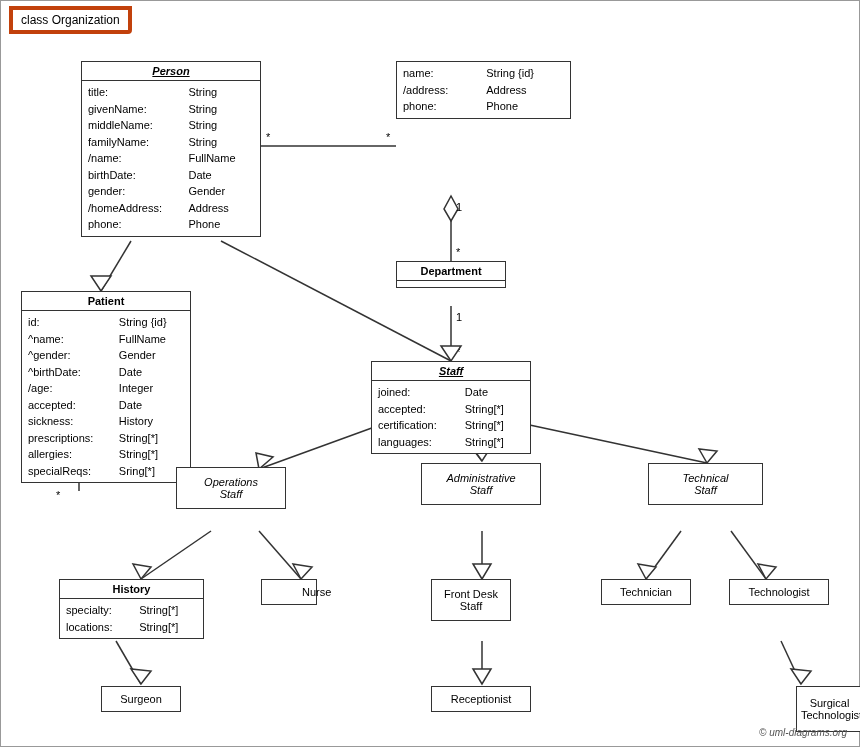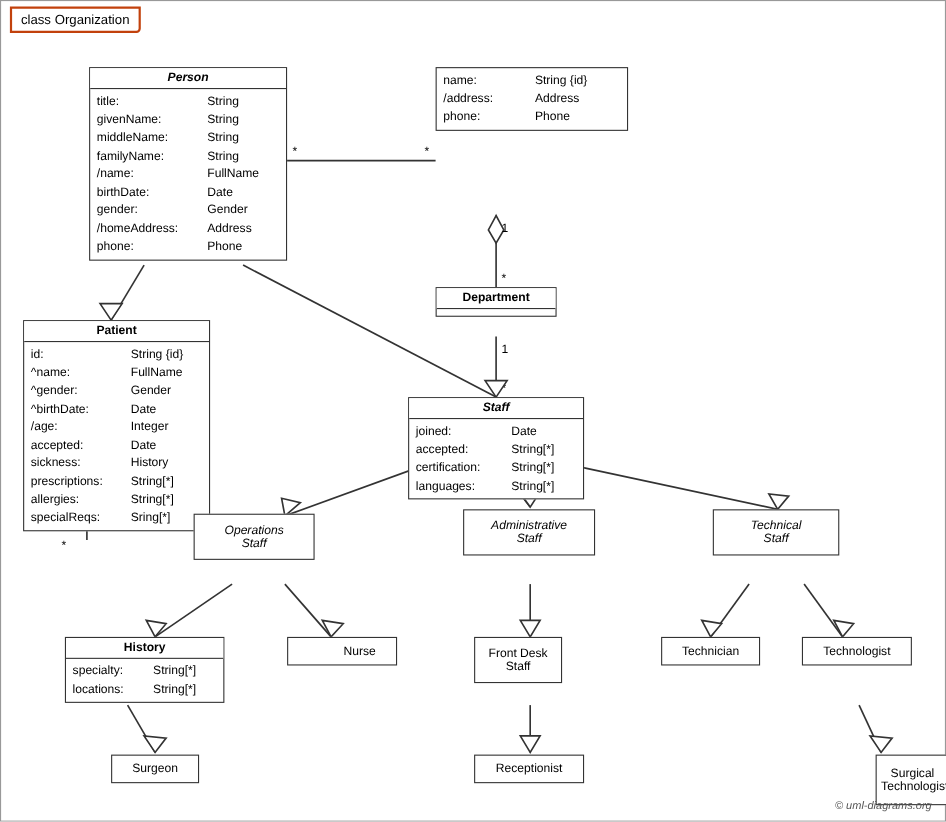--- a/index.html
+++ b/index.html
@@ -16,41 +16,42 @@
       width: 860px;
       height: 747px;
       position: relative;
       background: #fff;
       border: 1px solid #999;
     }
     .diagram-title {
       position: absolute;
       top: 5px;
       left: 8px;
-      border: 2px solid #c2410c;
+      border: 4px solid #c2410c;
       padding: 3px 8px;
       font-size: 12px;
       background: #fff;
       border-radius: 0 0 4px 0;
     }
     .uml-class {
       position: absolute;
       border: 1.5px solid #333;
       background: #fff;
       font-size: 11px;
     }
     .uml-class .class-header {
       background: #fff;
       text-align: center;
       padding: 3px 6px;
       font-weight: bold;
       border-bottom: 1.5px solid #333;
     }
     .uml-class .class-header.italic {
       font-style: italic;
+      text-decoration: underline;
     }
     .uml-class .class-body {
       padding: 3px 6px;
       display: grid;
       grid-template-columns: auto auto;
       gap: 0 8px;
       line-height: 1.5;
     }
     .uml-class .class-body.single {
       display: block;
@@ -249,21 +250,21 @@
   <div class="uml-class" style="left:58px; top:578px; width:145px;">
     <div class="class-header">History</div>
     <div class="class-body">
       <span class="attr-name">specialty:</span>
         <span class="attr-type">String[*]</span>
       <span class="attr-name">locations:</span>
         <span class="attr-type">String[*]</span>
     </div>
   </div>
 
-  <div class="simple-box" style="left:260px; top:578px; width:100px;padding-left:40px;">
+  <div class="simple-box" style="left:260px; top:578px; width:56px;padding-left:40px;">
     <span>Nurse</span>
   </div>
 
   <div class="simple-box" style="left:430px; top:578px; width:80px; text-align:center; padding:8px 4px;">
     <span>Front Desk<br>Staff</span>
   </div>
 
   <div class="simple-box" style="left:600px; top:578px; width:90px;">
     <span>Technician</span>
   </div>

